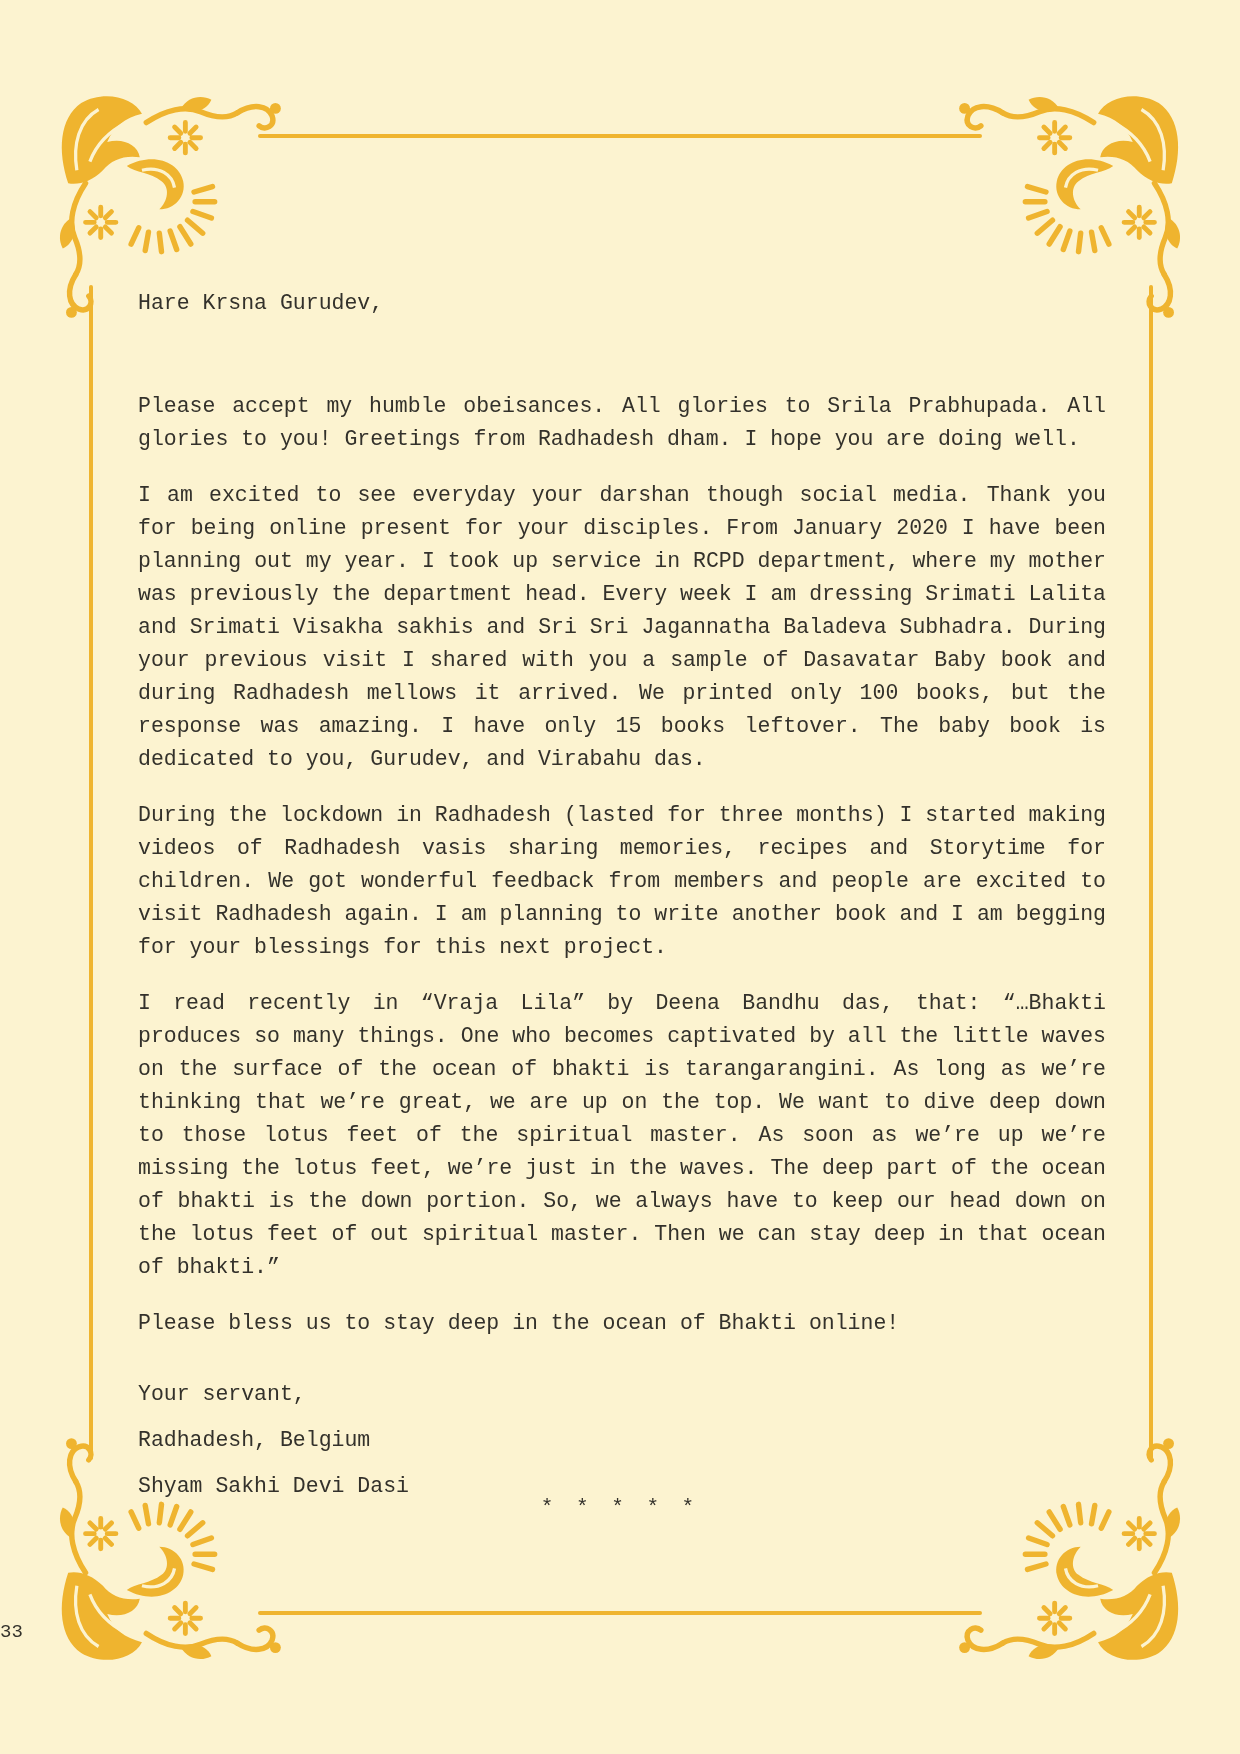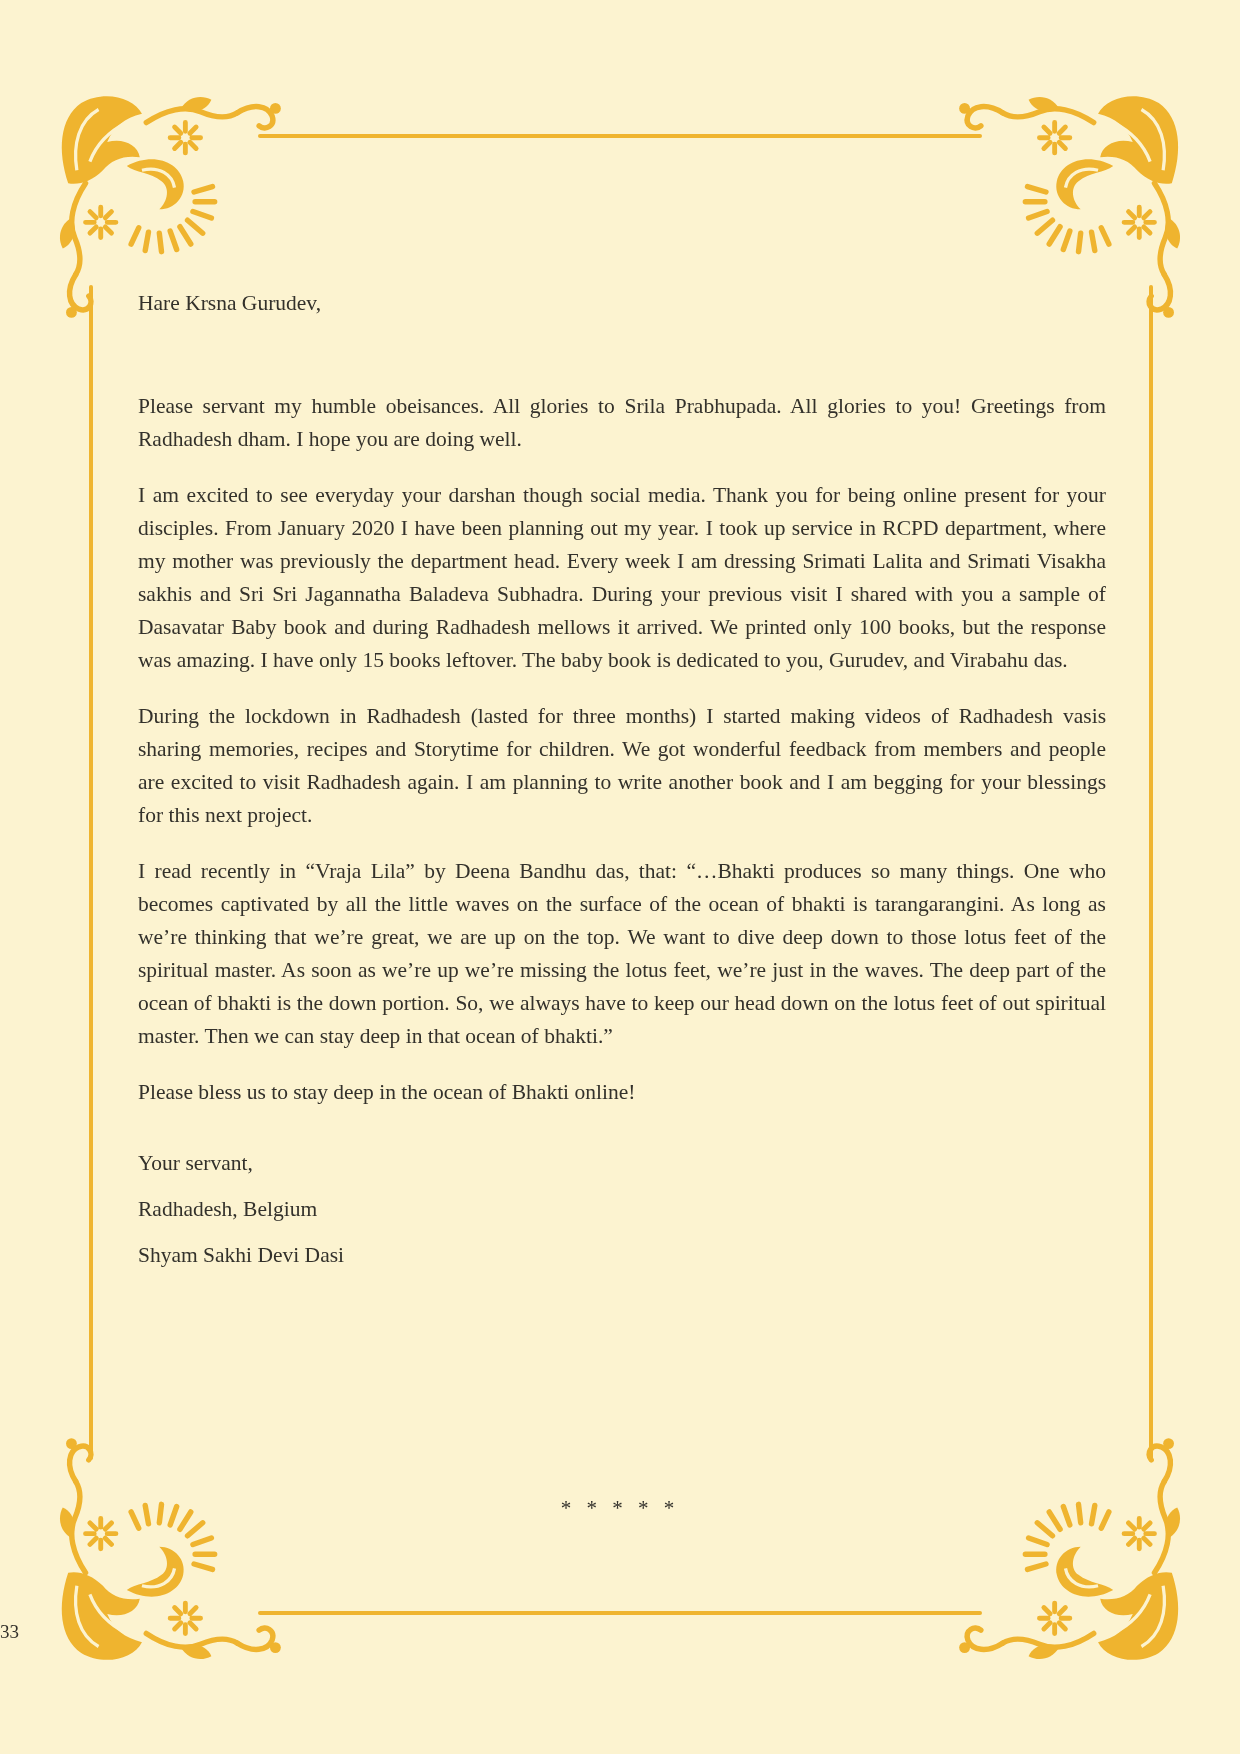--- a/index.html
+++ b/index.html
@@ -1,21 +1,21 @@
 <!DOCTYPE html>
 <html><head>
 <meta charset="utf-8">
 <style>
   html,body { margin:0; padding:0; }
   body { background:#FCF3D0; }
   .page {
     position:relative;
     width:1240px; height:1754px;
     background:#FCF3D0;
-    font-family:Liberation Serif, serif;
+    font-family:Liberation Mono, monospace;
     color:#33312B;
     overflow:hidden;
   }
 
   
   .frame-line { position:absolute; background:#EFB42F; border-radius:2px; }
   .line-top    { left:258px; top:134px;  width:724px;  height:4px; }
   .line-bottom { left:258px; top:1611px; width:724px;  height:4px; }
   .line-left   { left:89px;  top:285px;  width:4px;    height:1175px; }
   .line-right  { left:1149px;top:285px;  width:4px;    height:1175px; }
@@ -100,21 +100,21 @@
     </svg>
   <svg class="corner corner-bl" viewBox="0 0 212 212">
       <use href="#corner-ornament"></use>
     </svg>
   <svg class="corner corner-br" viewBox="0 0 212 212">
       <use href="#corner-ornament"></use>
     </svg>
 
   <div class="letter">
     <p class="salutation">Hare Krsna Gurudev,</p>
-    <p class="body">Please servant my humble obeisances. All glories to Srila Prabhupada. All glories to you! Greetings from Radhadesh dham. I hope you are doing well.</p>
+    <p class="body">Please accept my humble obeisances. All glories to Srila Prabhupada. All glories to you! Greetings from Radhadesh dham. I hope you are doing well.</p>
     <p class="body">I am excited to see everyday your darshan though social media. Thank you for being online present for your disciples. From January 2020 I have been planning out my year. I took up service in RCPD department, where my mother was previously the department head. Every week I am dressing Srimati Lalita and Srimati Visakha sakhis and Sri Sri Jagannatha Baladeva Subhadra. During your previous visit I shared with you a sample of Dasavatar Baby book and during Radhadesh mellows it arrived. We printed only 100 books, but the response was amazing. I have only 15 books leftover. The baby book is dedicated to you, Gurudev, and Virabahu das.</p>
     <p class="body">During the lockdown in Radhadesh (lasted for three months) I started making videos of Radhadesh vasis sharing memories, recipes and Storytime for children. We got wonderful feedback from members and people are excited to visit Radhadesh again. I am planning to write another book and I am begging for your blessings for this next project.</p>
     <p class="body">I read recently in “Vraja Lila” by Deena Bandhu das, that: “…Bhakti produces so many things. One who becomes captivated by all the little waves on the surface of the ocean of bhakti is tarangarangini. As long as we’re thinking that we’re great, we are up on the top. We want to dive deep down to those lotus feet of the spiritual master. As soon as we’re up we’re missing the lotus feet, we’re just in the waves. The deep part of the ocean of bhakti is the down portion. So, we always have to keep our head down on the lotus feet of out spiritual master. Then we can stay deep in that ocean of bhakti.”</p>
     <p class="body">Please bless us to stay deep in the ocean of Bhakti online!</p>
     <div class="closing">
       <p>Your servant,</p>
       <p>Radhadesh, Belgium</p>
       <p>Shyam Sakhi Devi Dasi</p>
     </div>
   </div>

